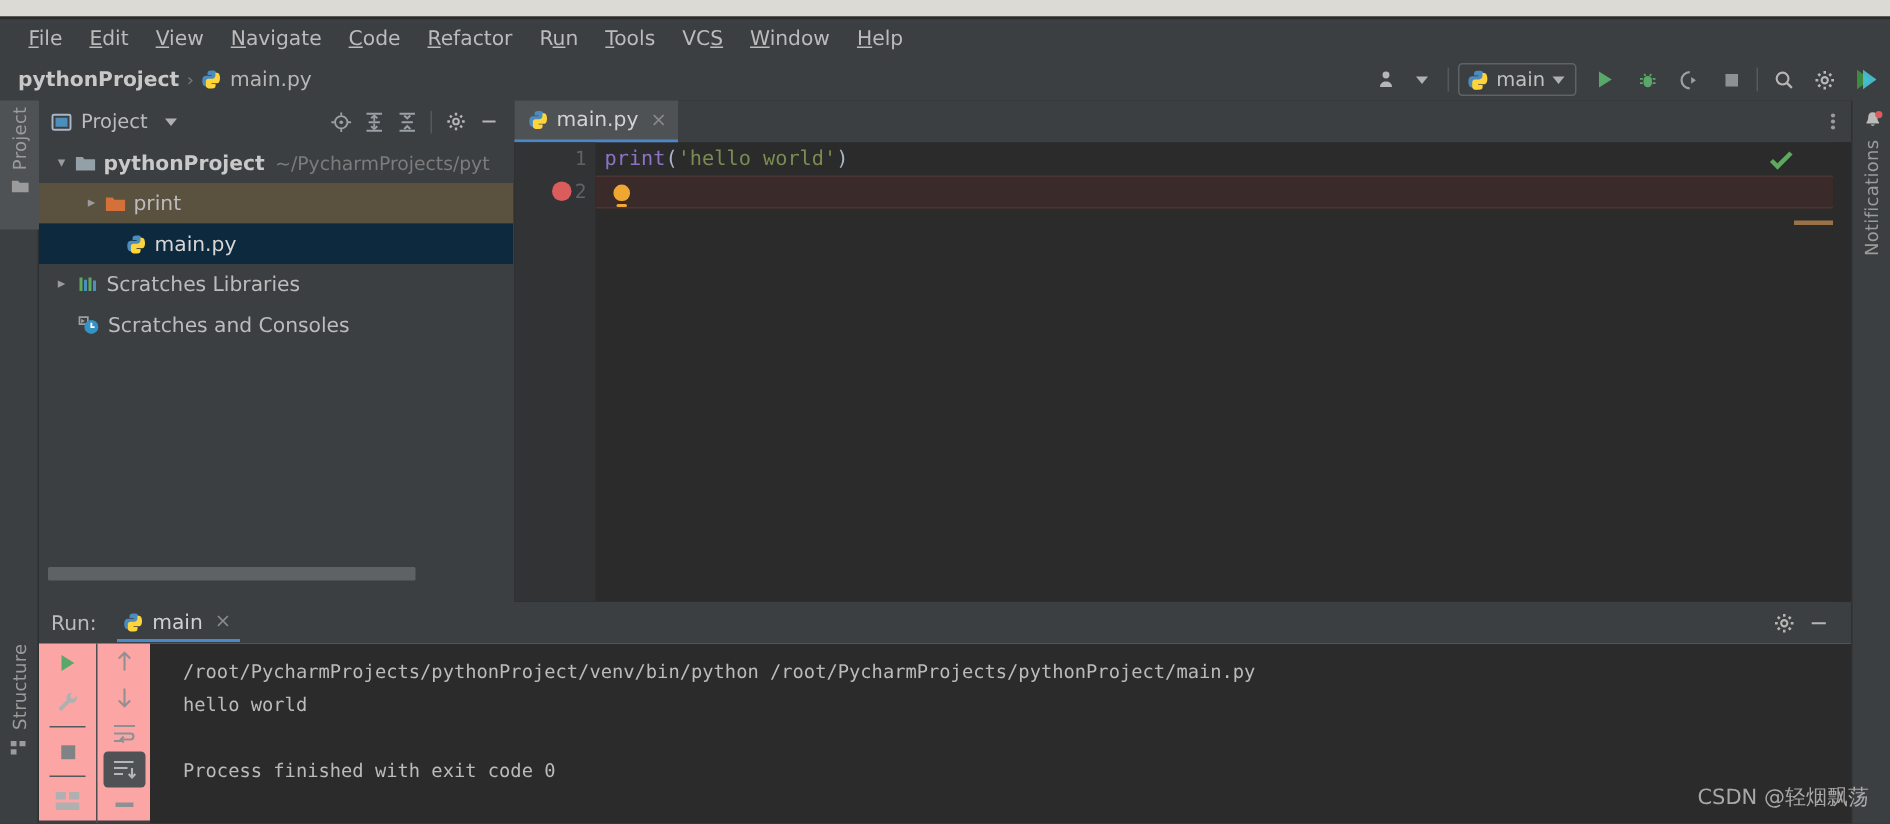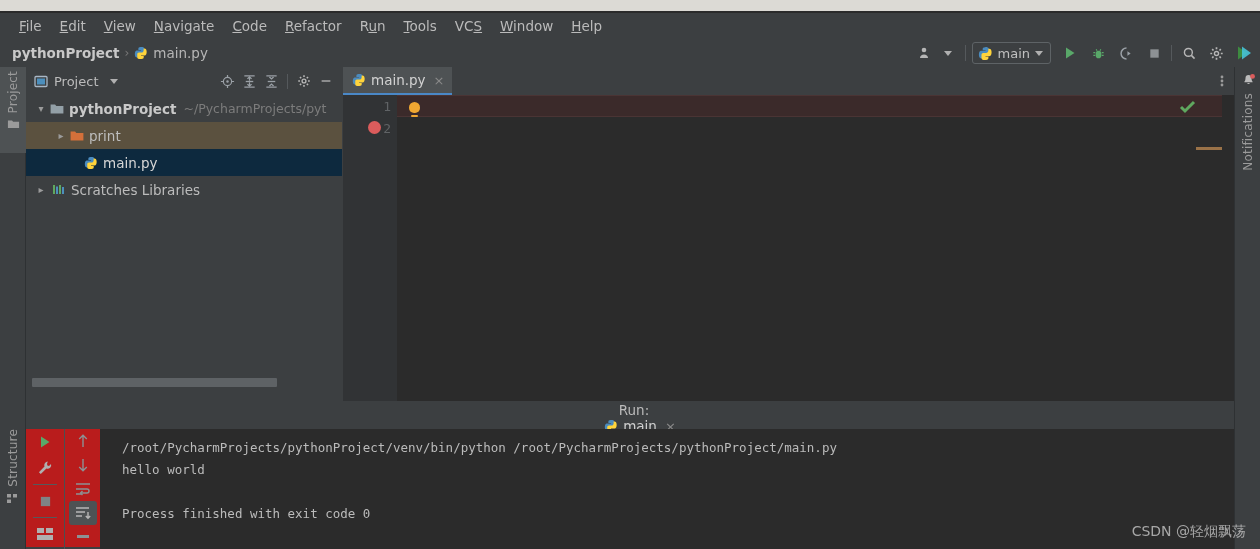--- a/index.html
+++ b/index.html
@@ -193,34 +193,34 @@
     background: #2b2b2b;
   }
 
   
   .run-panel {
     position: absolute; left: 26px; top: 402px; width: 1208px; height: 147px;
     background: #3c3f41;
   }
   .run-header {
     height: 27px; display: flex; align-items: center; padding-left: 8px;
-    color: #bbbbbb; font-size: 13.5px; flex-direction: column;
+    color: #bbbbbb; font-size: 13.5px;
   }
   .run-tab {
     display: flex; align-items: center; gap: 5px; margin-left: 14px;
     border-bottom: 2px solid #4a88c7; height: 25px; padding: 0 6px 0 4px;
     color: #d0d0d0;
   }
   .run-header-right {
     margin-left: auto; display: flex; align-items: center; gap: 8px;
     padding-right: 14px; color: #9aa0a6;
   }
   .run-body {
     position: absolute; left: 0; top: 27px; width: 1208px; height: 118px;
-    background: #b91c1c;
+    background: #fca5a5;
   }
   .run-tools {
     position: absolute; left: 0; top: 0; width: 38px; height: 120px;
     display: flex; flex-direction: column; align-items: center; gap: 0;
   }
   .rt {
     width: 30px; height: 26px; display: flex; align-items: center;
     justify-content: center; color: #9a9a9a;
   }
   .rt-div { width: 24px; height: 1px; background: #55595c; margin: 3px 0; }
@@ -478,20 +478,32 @@
           <svg width="14" height="13" viewBox="0 0 14 13">
             <rect x="1" y="2" width="2" height="9" fill="#5fa85f"></rect>
             <rect x="4" y="3.5" width="2" height="7.5" fill="#4c8fbd"></rect>
             <rect x="7" y="2" width="2" height="9" fill="#5fa85f"></rect>
             <rect x="10" y="4" width="2" height="7" fill="#4c8fbd"></rect>
           </svg>
         </span>
         <span class="tree-label">Scratches Libraries</span>
       </div>
 
+      <div class="tree-row" style="padding-left:8px;">
+        <span class="arrow"></span>
+        <span style="margin-left:4px;">
+          <svg width="15" height="14" viewBox="0 0 16 15">
+            <path d="M1 1.5h6v5H1z" fill="none" stroke="#9aa0a6" stroke-width="1.2"></path>
+            <path d="M2.2 2.8l2.8 1.5-2.8 1.5z" fill="#9aa0a6"></path>
+            <circle cx="9.5" cy="8.5" r="5" fill="#3592c4"></circle>
+            <path d="M9.5 5.6v3.1h2.3" stroke="#ffffff" stroke-width="1.3" fill="none"></path>
+          </svg>
+        </span>
+        <span class="tree-label">Scratches and Consoles</span>
+      </div>
     </div>
 
     <div class="tree-scroll">
       <div class="tree-scroll-thumb"></div>
     </div>
   </div>
 
   <div class="editor-wrap">
     <div class="tabbar">
       <div class="tab">
@@ -514,20 +526,21 @@
     </div>
 
     <div class="editor-body">
       <div class="gutter">
         <div class="gutter-line">1</div>
         <div class="gutter-line">2</div>
         <div class="bp" style="top:26px;"></div>
       </div>
 
       <div class="code-area">
+        <div class="code-line"><span class="kw">print</span><span class="pn">(</span><span class="str">'hello world'</span><span class="pn">)</span></div>
         <div class="code-line cl2"><span class="bulb"></span></div>
       </div>
 
       <div class="insp-ok">
         <svg width="17" height="15" viewBox="0 0 17 15">
             <path d="M2 8l4 4 9-9" stroke="#5fa85f" stroke-width="3" fill="none"></path>
           </svg>
       </div>
       <div class="marker-stripe"></div>
       <div class="editor-scrollcol"></div>

